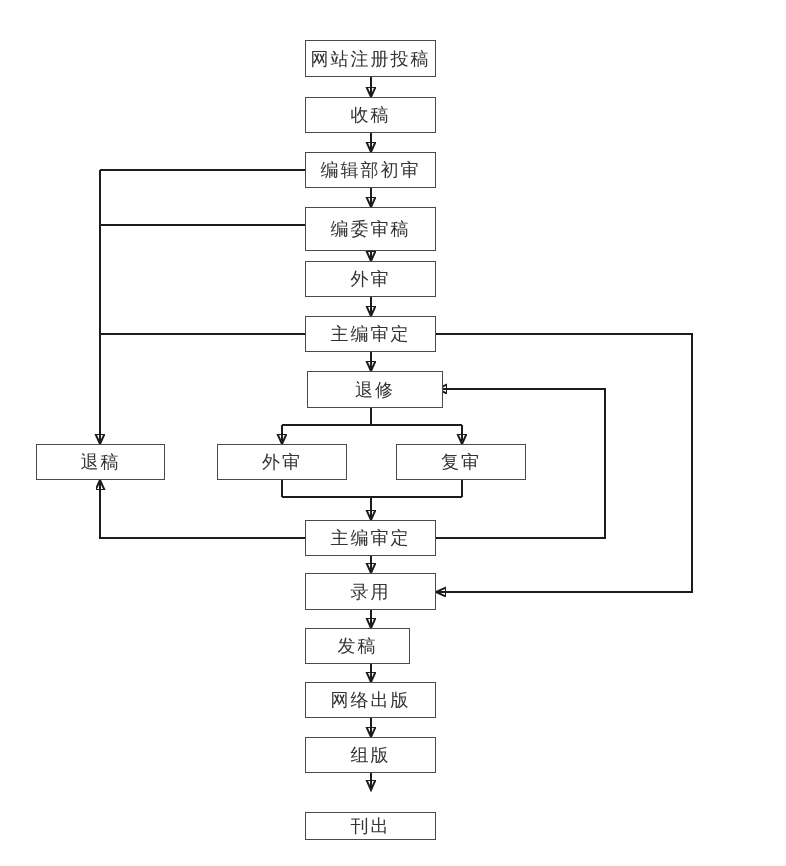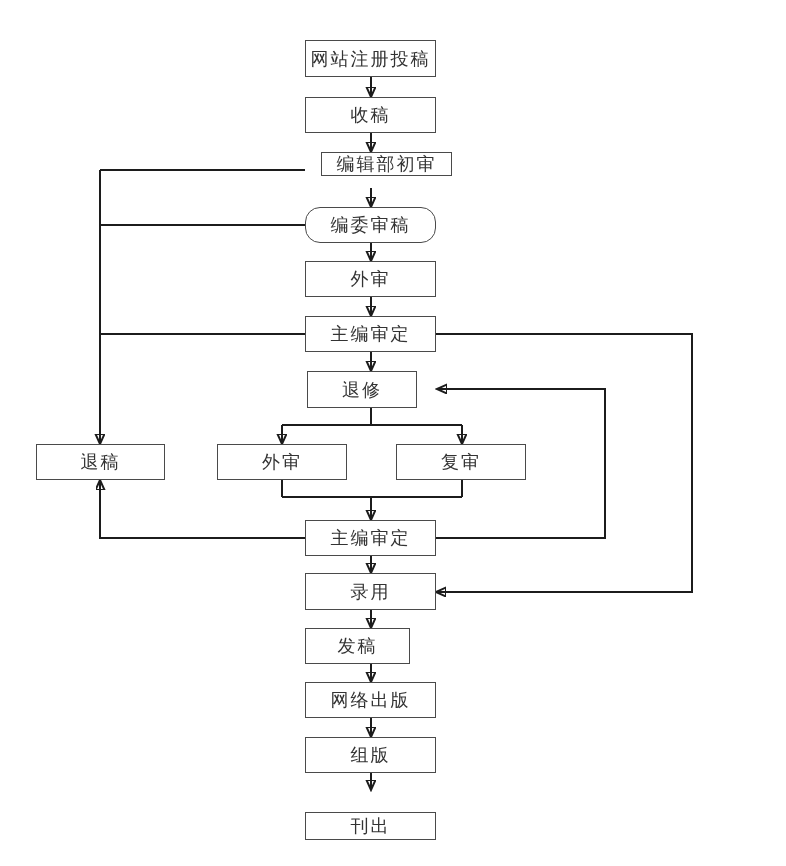--- a/index.html
+++ b/index.html
@@ -84,29 +84,29 @@
     <path marker-end="url(#arrow)" d="M305,538 H100 V480"></path>
 
     <path marker-end="url(#arrow)" d="M436,334 H692 V592 H436"></path>
     <path marker-end="url(#arrow)" d="M436,538 H605 V389 H437"></path>
   </svg>
 
   <div class="node" style="left:305px; top:40px;  width:131px; height:37px;">网站注册投稿</div>
 
   <div class="node" style="left:305px; top:97px;  width:131px; height:36px;">收稿</div>
 
-  <div class="node" style="left:305px; top:152px; width:131px; height:24px;margin-left:16px;">编辑部初审</div>
+  <div class="node" style="left:305px; top:152px; width:131px; height:36px;">编辑部初审</div>
 
-  <div class="node" style="left:305px; top:207px; width:131px; height:36px;border-radius:15px;">编委审稿</div>
+  <div class="node" style="left:305px; top:207px; width:131px; height:44px;">编委审稿</div>
 
   <div class="node" style="left:305px; top:261px; width:131px; height:36px;">外审</div>
 
   <div class="node" style="left:305px; top:316px; width:131px; height:36px;">主编审定</div>
 
-  <div class="node" style="left:307px; top:371px; width:110px; height:37px;">退修</div>
+  <div class="node" style="left:307px; top:371px; width:136px; height:37px;">退修</div>
 
   <div class="node" style="left:36px;  top:444px; width:129px; height:36px;">退稿</div>
 
   <div class="node" style="left:217px; top:444px; width:130px; height:36px;">外审</div>
 
   <div class="node" style="left:396px; top:444px; width:130px; height:36px;">复审</div>
 
   <div class="node" style="left:305px; top:520px; width:131px; height:36px;">主编审定</div>
 
   <div class="node" style="left:305px; top:573px; width:131px; height:37px;">录用</div>

